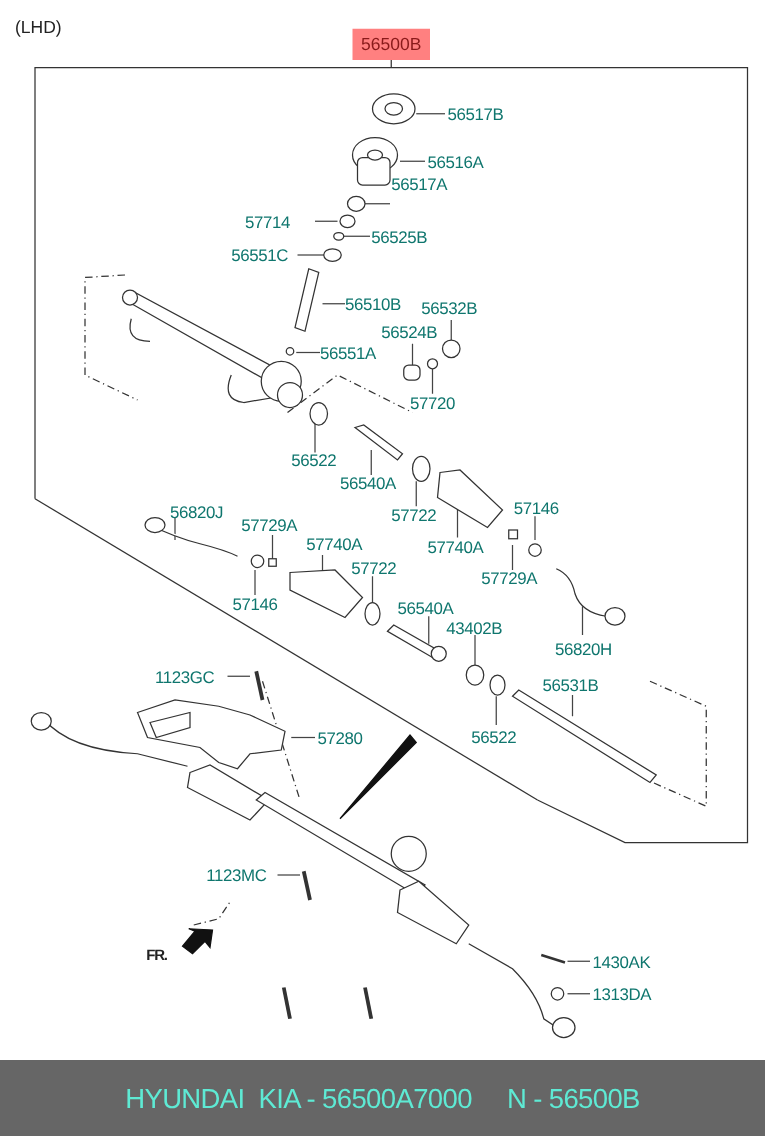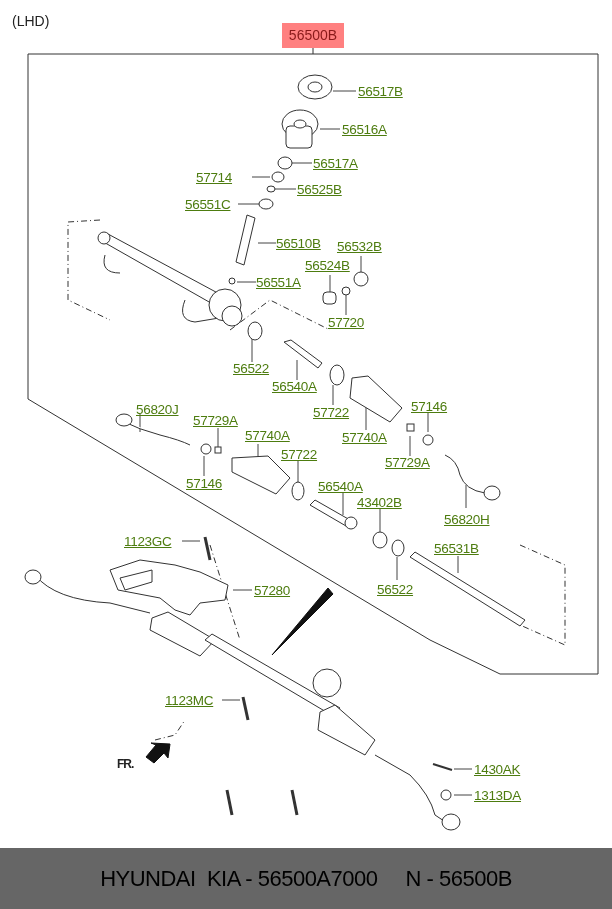--- a/index.html
+++ b/index.html
@@ -1,30 +1,30 @@
 <!DOCTYPE html>
 <html><head>
 <meta charset="utf-8">
 <style>
   html, body { margin:0; padding:0; background:#fff; }
   body { width:612px; height:909px; position:relative; overflow:hidden;
          font-family:"Liberation Sans", sans-serif; color:#222; }
   #diagram { position:absolute; left:0; top:0; width:612px; height:848px;padding-left:39px; }
-  .lbl { position:absolute; font-size:13.5px; letter-spacing:-0.3px; color:#4d7c0f; white-space:nowrap; line-height:1;text-decoration:underline; }
+  .lbl { position:absolute; font-size:13.5px; letter-spacing:-0.3px; color:#0f766e; white-space:nowrap; line-height:1; }
   .hl { position:absolute; left:282px; top:23px; width:62px; height:25px; background:#ff8080;
         color:#8a1a1a; font-size:14px; line-height:25px; text-align:center; }
   .lhd { position:absolute; left:12px; top:13px; font-size:14px; }
   .fr { position:absolute; left:117px; top:757px; font-size:12px; font-weight:bold; letter-spacing:-1px; }
   .tbl { position:absolute; left:197px; top:756px; width:136px; height:76px; border:1px solid #333; }
   .tbl .h { position:absolute; top:0; height:22px; border-bottom:1px solid #333; font-size:13.5px; line-height:22px; text-align:center; }
   .tbl .c1 { left:0; width:67px; border-right:1px solid #333; }
   .tbl .c2 { left:68px; width:68px; }
   .tbl .vl { position:absolute; left:67px; top:22px; width:1px; height:54px; background:#333; }
   #footer { position:absolute; left:0; top:848px; width:612px; height:61px; background:#666;
-            color:#000000; font-size:22px; line-height:61px; text-align:center; letter-spacing:-0.5px; }
+            color:#5eead4; font-size:22px; line-height:61px; text-align:center; letter-spacing:-0.5px; }
   #footer span { white-space:pre; }
 </style>
 </head>
 <body>
 
 <div id="diagram">
   <svg width="612" height="848" viewBox="0 0 612 848" style="position:absolute;left:0;top:0" fill="none" stroke="#333" stroke-width="1">
 
     <g>
       <line x1="313" y1="48" x2="313" y2="54"></line>
@@ -148,21 +148,21 @@
     <polygon points="272,655 328,588 333,594" fill="#111" stroke="#111"></polygon>
 
     <polygon points="146,757 156,745 151,743 170,744 168,758 164,753 154,763" fill="#111" stroke="#111"></polygon>
   </svg>
 
   <div class="lhd">(LHD)</div>
   <div class="hl">56500B</div>
 
   <div class="lbl" style="left:358px;top:85px">56517B</div>
   <div class="lbl" style="left:342px;top:123px">56516A</div>
-  <div class="lbl" style="left:313px;top:157px">56517A</div>
+  <div class="lbl" style="left:313px;top:141px">56517A</div>
   <div class="lbl" style="left:196px;top:171px">57714</div>
   <div class="lbl" style="left:297px;top:183px">56525B</div>
   <div class="lbl" style="left:185px;top:198px">56551C</div>
   <div class="lbl" style="left:276px;top:237px">56510B</div>
   <div class="lbl" style="left:337px;top:240px">56532B</div>
   <div class="lbl" style="left:305px;top:259px">56524B</div>
   <div class="lbl" style="left:256px;top:276px">56551A</div>
   <div class="lbl" style="left:328px;top:316px">57720</div>
   <div class="lbl" style="left:233px;top:362px">56522</div>
   <div class="lbl" style="left:272px;top:380px">56540A</div>

